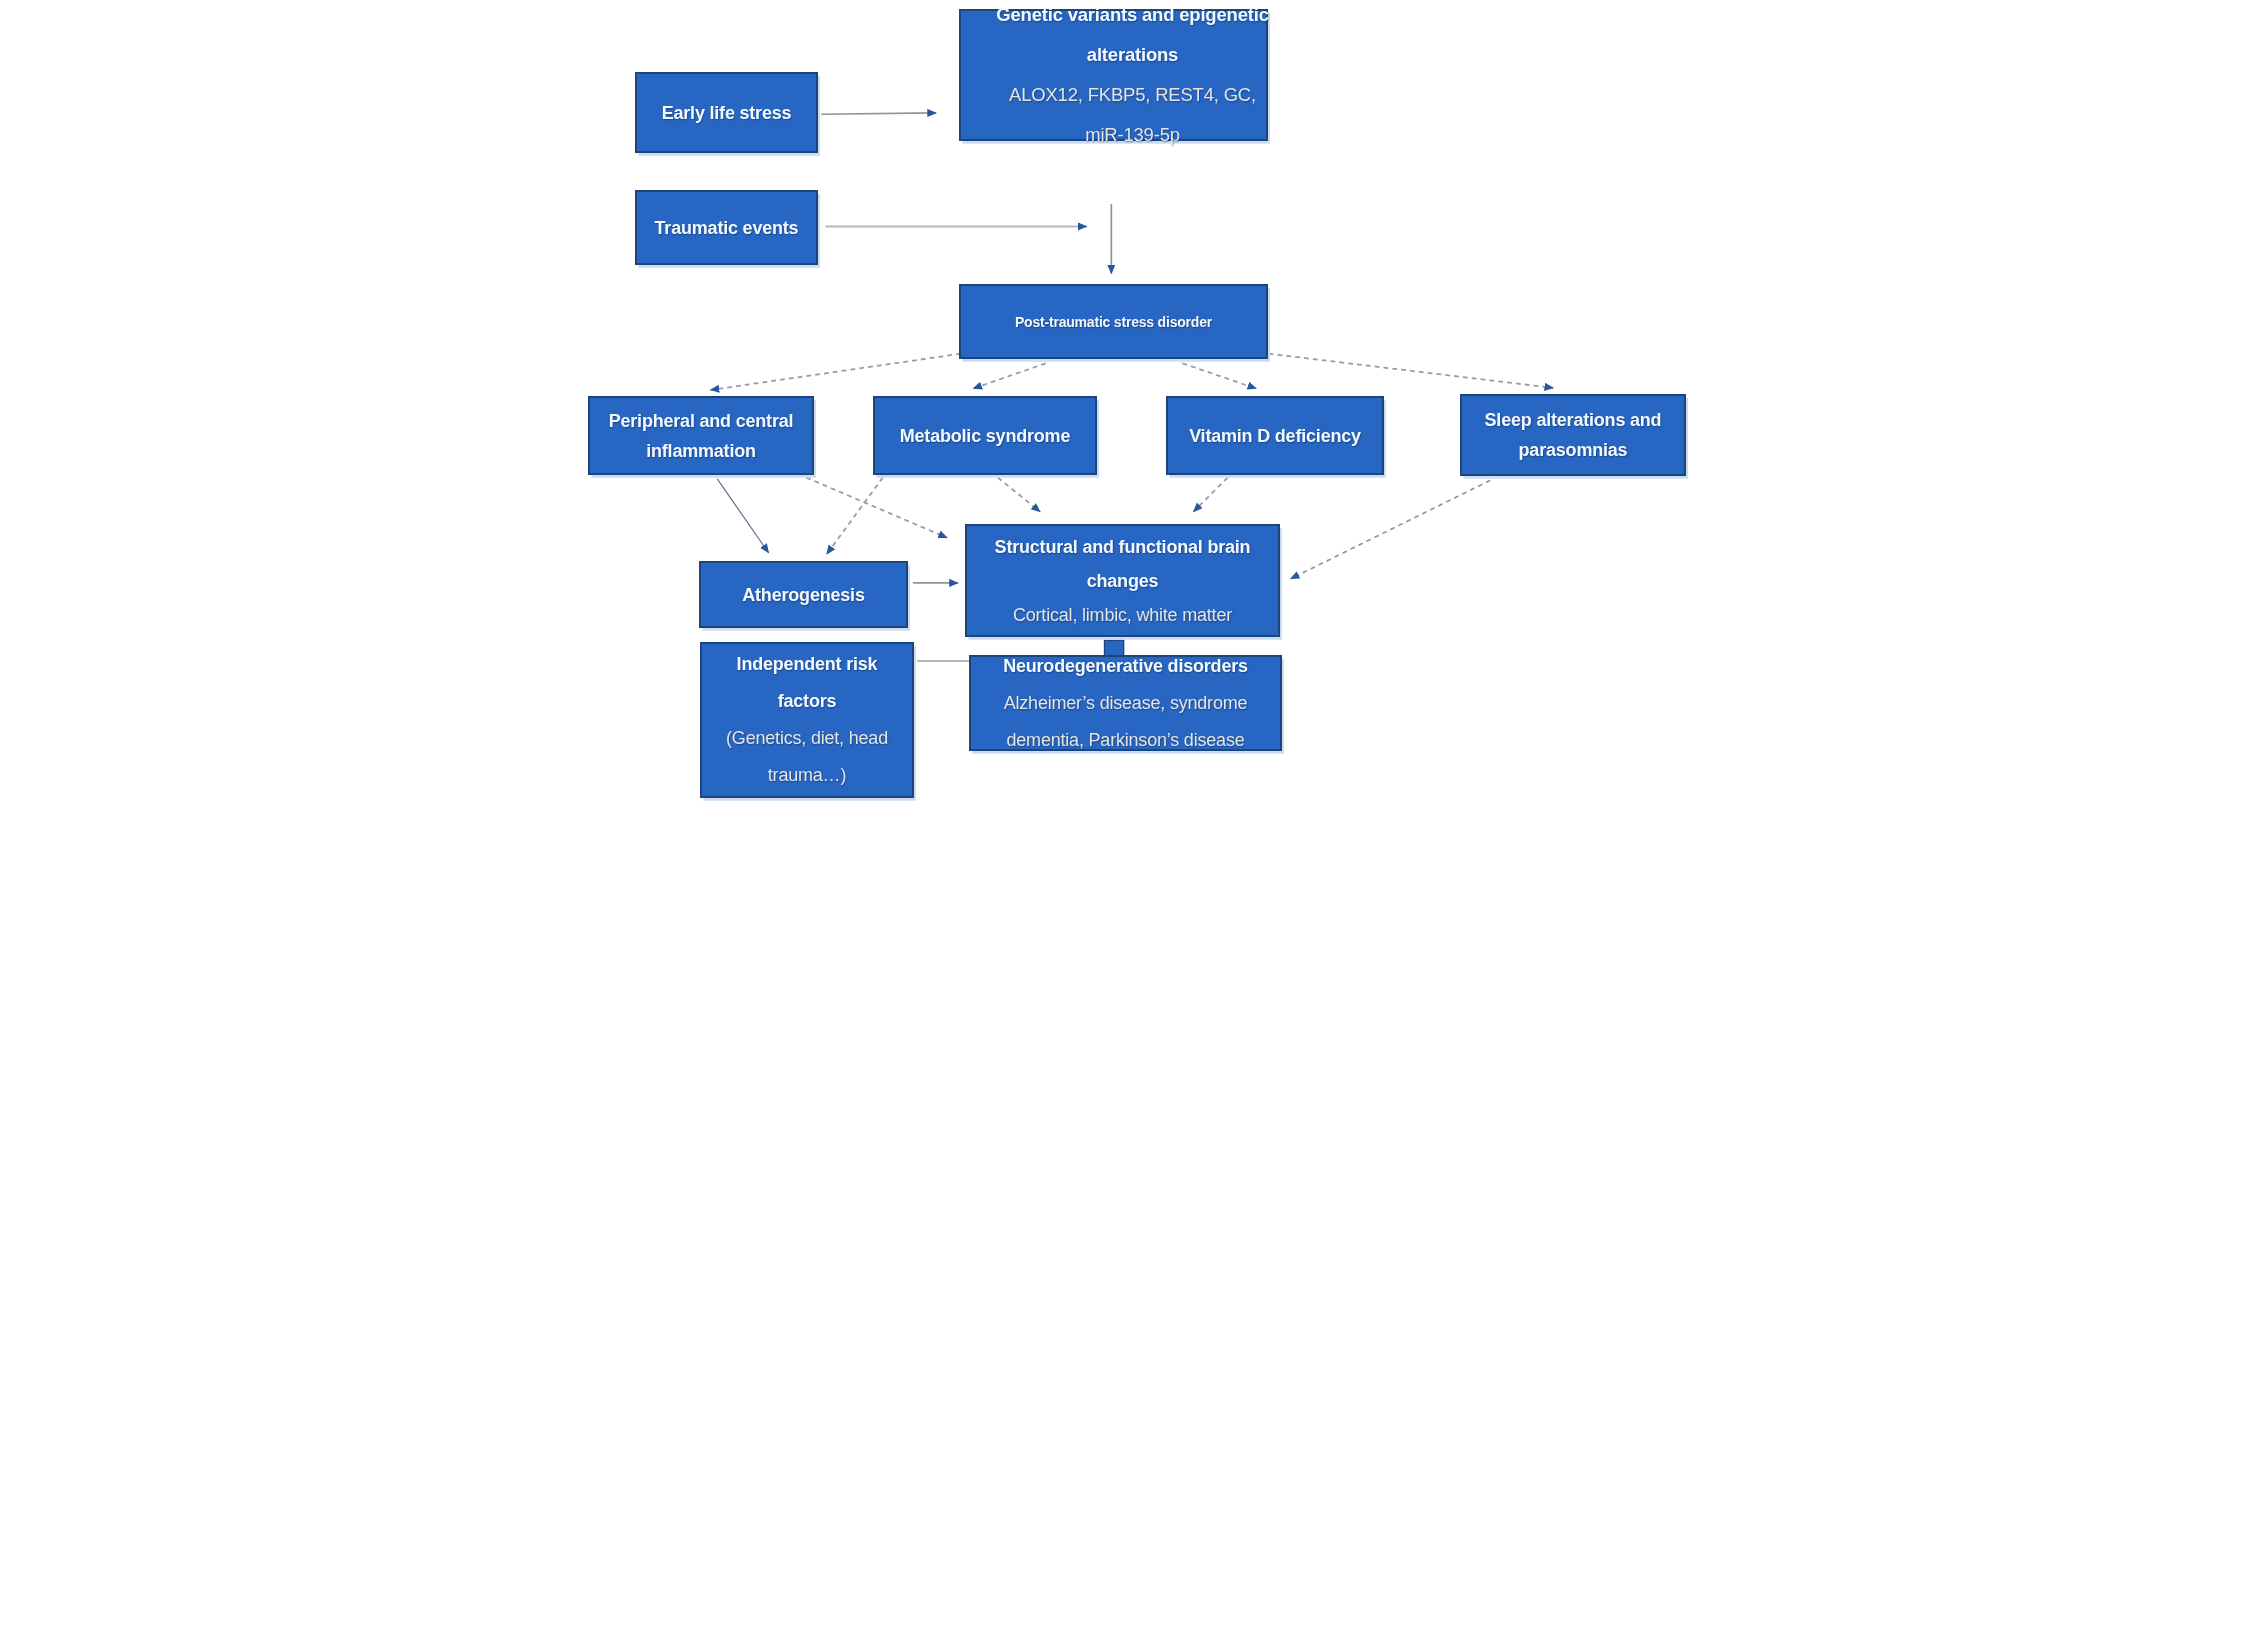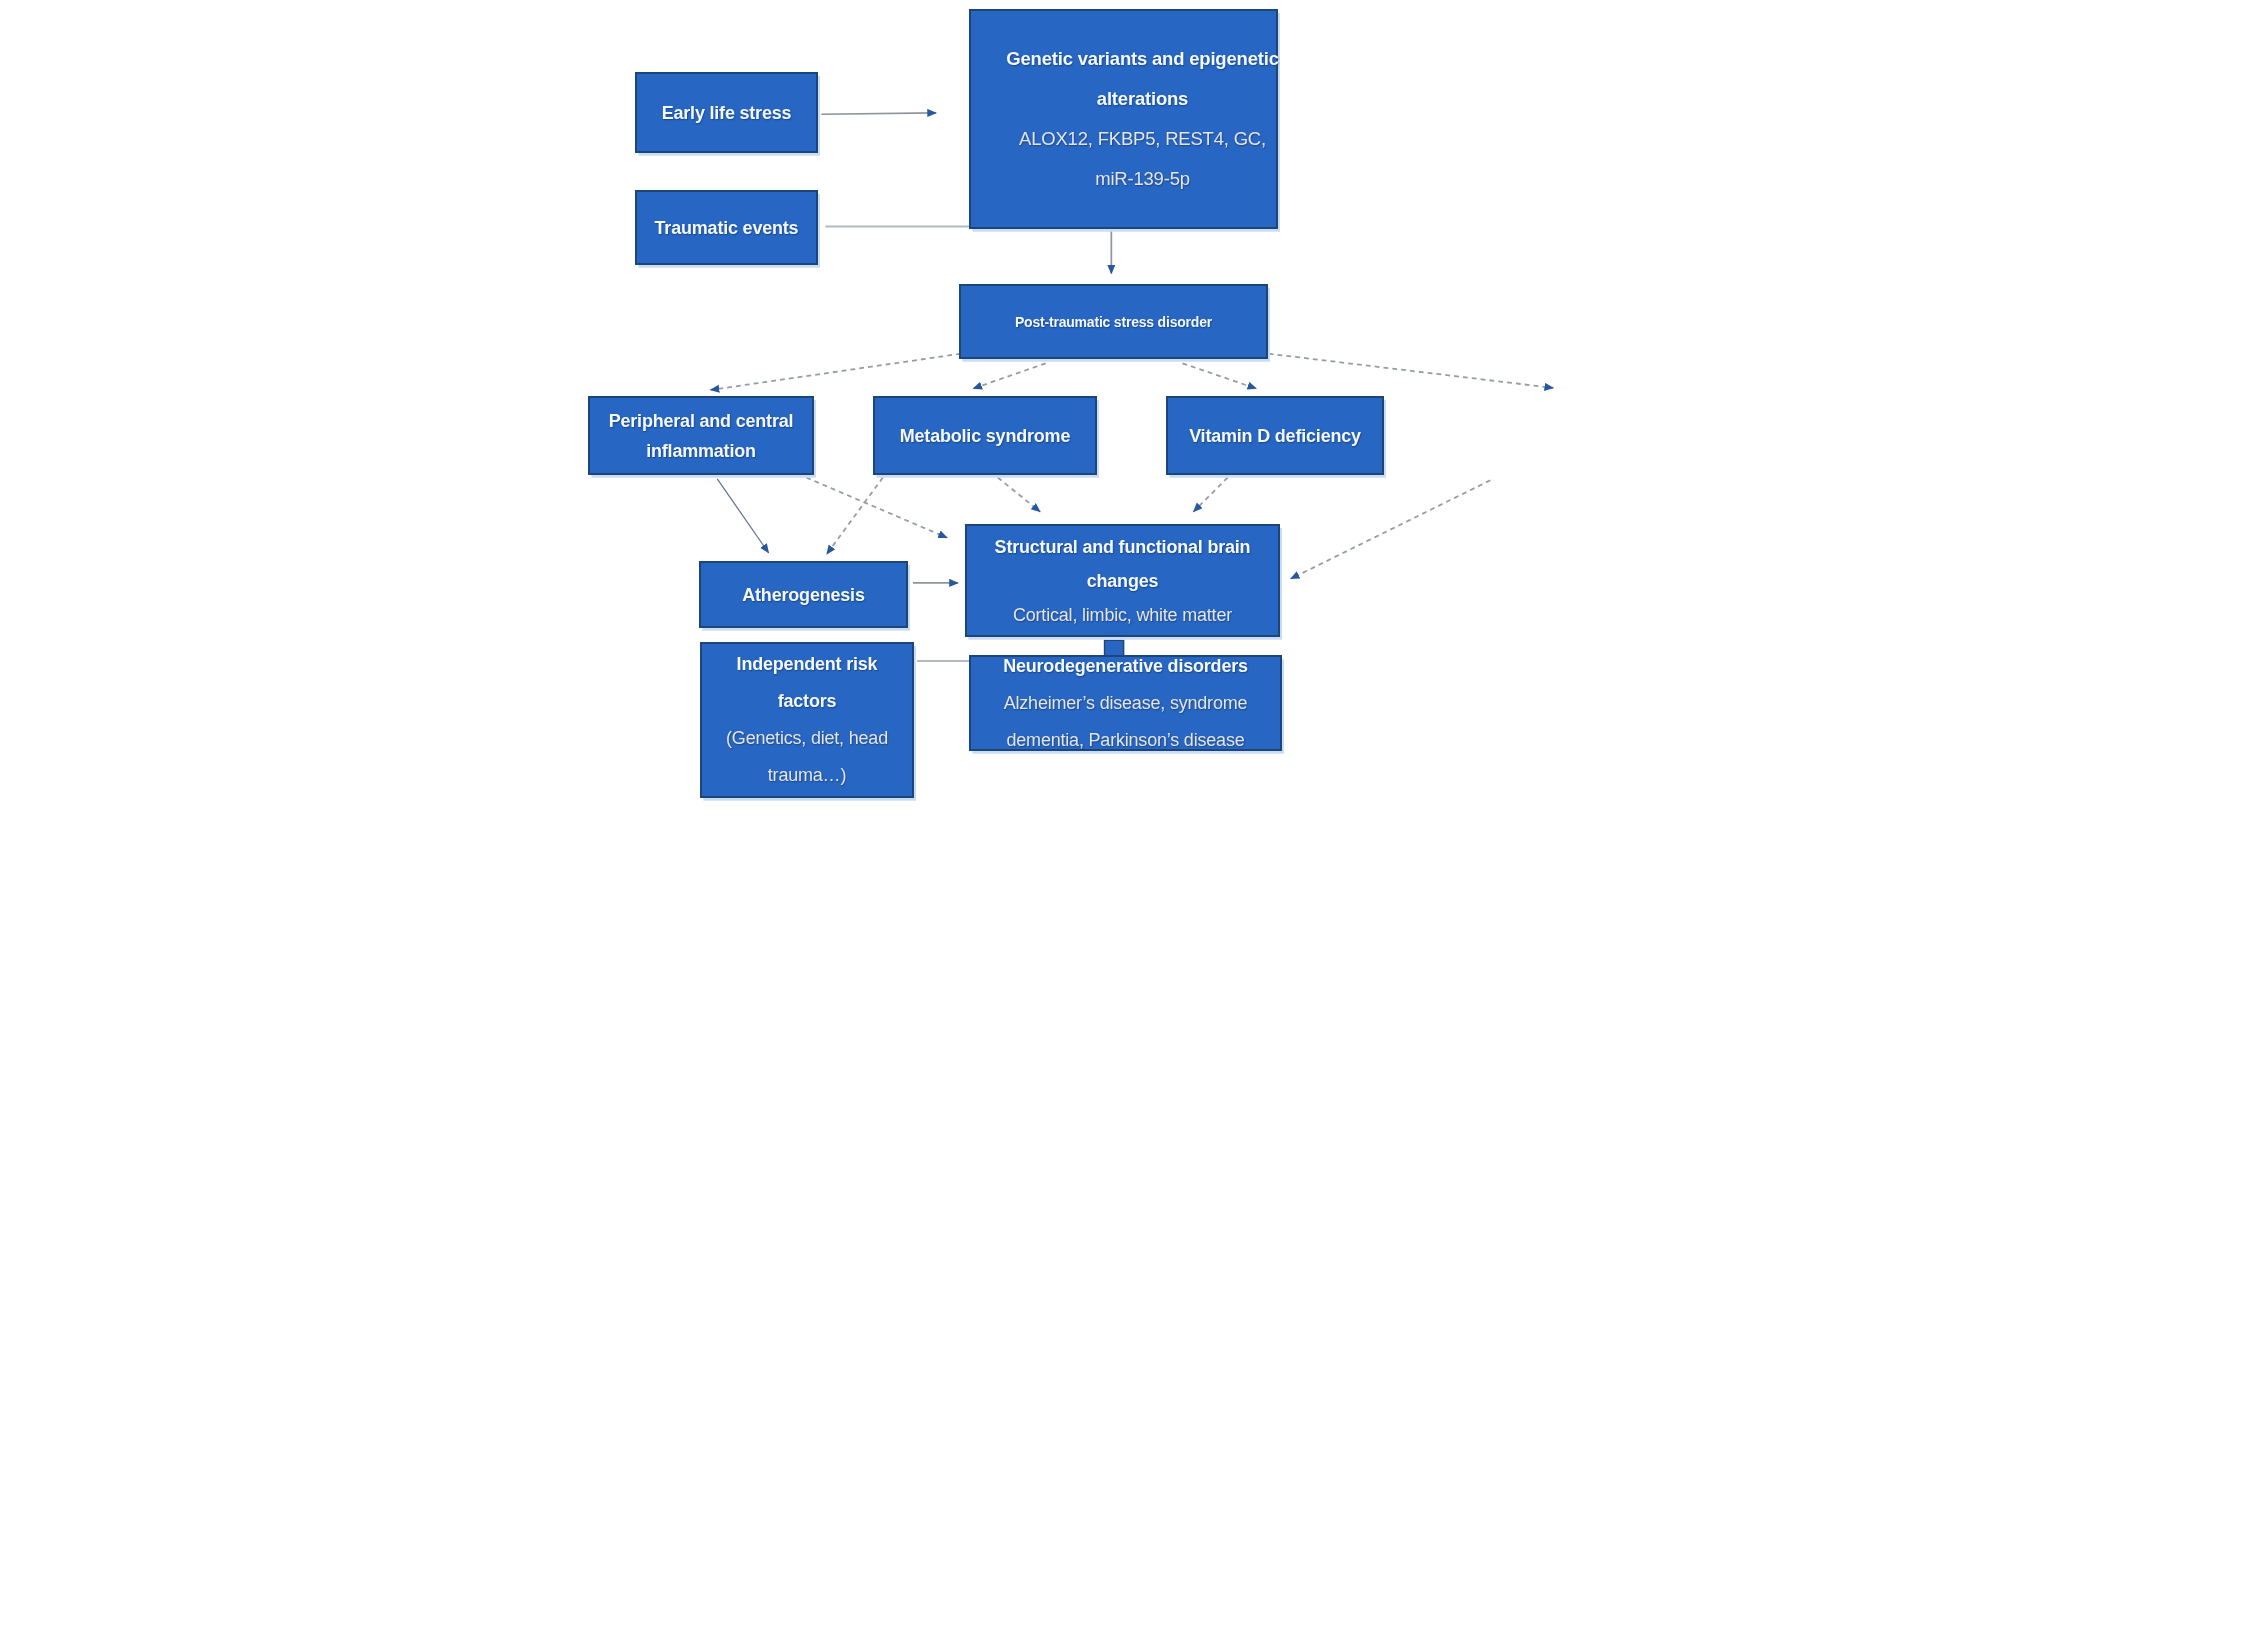--- a/index.html
+++ b/index.html
@@ -64,21 +64,21 @@
         <line x1="508" y1="852" x2="574" y2="852" stroke="#8d949b" stroke-width="2.5" marker-end="url(#head)"></line>
         <line x1="514" y1="966" x2="752" y2="966" stroke="#b4bac1" stroke-width="3" marker-end="url(#head)"></line>
       </g>
     <path d="M788,936 L816,936 L816,962 L830,962 L802,988 L774,962 L788,962 Z" fill="#2766c2" stroke="#1d4678" stroke-width="2"></path>
   </svg>
 
   <div class="node" id="n-els" style="left:70px;top:72px;width:183px;height:81px;">
     <span class="ln b">Early life stress</span>
   </div>
 
-  <div class="node" id="n-genetic" style="left:404px;top:9px;width:309px;height:220px;padding-left:38px;">
+  <div class="node" id="n-genetic" style="left:394px;top:9px;width:309px;height:132px;padding-left:38px;">
     <span class="ln b">Genetic variants and epigenetic</span>
     <span class="ln b">alterations</span>
     <span class="ln r">ALOX12, FKBP5, REST4, GC,</span>
     <span class="ln r">miR-139-5p</span>
   </div>
 
   <div class="node" id="n-trauma" style="left:70px;top:190px;width:183px;height:75px;">
     <span class="ln b">Traumatic events</span>
   </div>
 
@@ -92,20 +92,24 @@
   </div>
 
   <div class="node" id="n-vitd" style="left:601px;top:396px;width:218px;height:79px;">
     <span class="ln b">Vitamin D deficiency</span>
   </div>
 
   <div class="node" id="n-metab" style="left:308px;top:396px;width:224px;height:79px;">
     <span class="ln b">Metabolic syndrome</span>
   </div>
 
+  <div class="node" id="n-sleep" style="left:895px;top:394px;width:226px;height:82px;">
+    <span class="ln b">Sleep alterations and</span>
+    <span class="ln b">parasomnias</span>
+  </div>
 
   <div class="node" id="n-athero" style="left:134px;top:561px;width:209px;height:67px;">
     <span class="ln b">Atherogenesis</span>
   </div>
 
   <div class="node" id="n-structural" style="left:400px;top:524px;width:315px;height:113px;">
     <span class="ln b">Structural and functional brain</span>
     <span class="ln b">changes</span>
     <span class="ln r">Cortical, limbic, white matter</span>
   </div>

